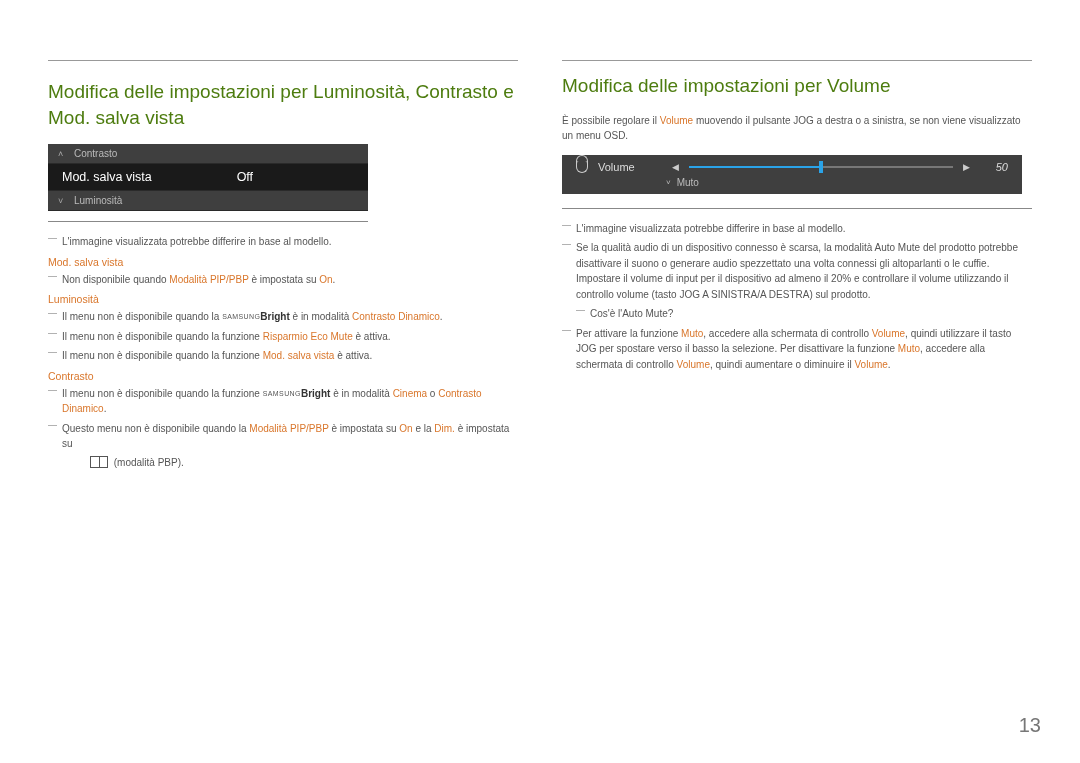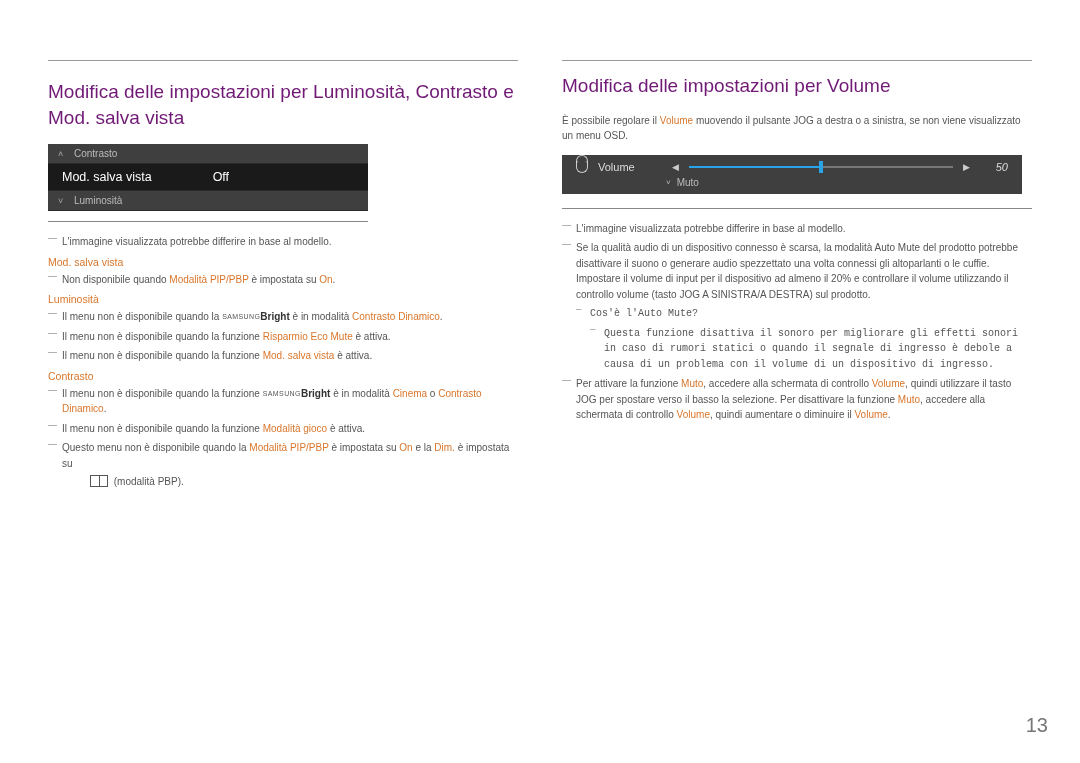--- a/index.html
+++ b/index.html
@@ -18,21 +18,21 @@
   }
   .col {
     flex: 1;
     min-width: 0;
   }
   .col-left { border-top: 1px solid #999; padding-top: 18px; }
   .col-right { border-top: 1px solid #999; padding-top: 12px; }
   h2 {
     font-size: 19px;
     font-weight: 400;
-    color: #701a75;
+    color: #4d7c0f;
     line-height: 1.35;
     margin-bottom: 14px;
   }
   .intro {
     font-size: 10px;
     color: #555;
     line-height: 1.5;
     margin-bottom: 12px;
   }
   .kw { color: #d9762b; }
@@ -49,42 +49,41 @@
     border-bottom: 1px solid #2a2a2a;
   }
   .osd-row.sel {
     background: #1a1a1a;
     color: #fff;
     font-size: 12.5px;
     padding: 6px 12px 6px 14px;
     display: flex;
     justify-content: flex-start;
   }
-  .osd-row.sel .val { margin-left: 61px; }
+  .osd-row.sel .val { margin-left: 85px; }
   .chev { position: absolute; left: 10px; font-size: 9px; top: 50%; transform: translateY(-50%); color: #aaa; }
   .osd-hr { border: none; border-top: 1px solid #888; margin: 10px 0 12px 0; width: 320px; }
   .note {
     font-size: 10px;
     color: #555;
     line-height: 1.55;
     padding-left: 14px;
     position: relative;
     margin-bottom: 4px;
   }
   .note::before {
     content: "―";
     position: absolute;
     left: 0;
     top: -2px;
     color: #888;
     font-size: 9px;
   }
   .note.indent {
     margin-left: 14px;
-    font-family: Liberation Mono, monospace;
   }
   .subhead {
     font-size: 10.5px;
     color: #d9762b;
     margin: 6px 0 4px 0;
   }
   .magic { font-size: 7px; letter-spacing: 0.4px; vertical-align: 1px; }
   .pbp-icon {
     display: inline-block;
     width: 18px; height: 12px;
@@ -155,21 +154,21 @@
     display: flex;
     color: #bbb;
     font-size: 10px;
     margin-top: 4px;
     padding-left: 90px;
   }
   .vol-row2 .chev2 { font-size: 8px; margin-right: 6px; margin-top: 1px; }
   .right-hr { border: none; border-top: 1px solid #888; margin: 14px 0 12px 0; }
   .page-num {
     position: absolute;
-    right: 32px;
+    right: 39px;
     bottom: 26px;
     font-size: 20px;
     color: #777;
   }
 </style>
 </head>
 <body>
 
 <div class="page">
 
@@ -208,23 +207,20 @@
     <p class="note">
       <span>Il menu non è disponibile quando la funzione </span><span class="kw">Risparmio Eco Mute</span><span> è attiva.</span>
     </p>
     <p class="note">
       <span>Il menu non è disponibile quando la funzione </span><span class="kw">Mod. salva vista</span><span> è attiva.</span>
     </p>
 
     <p class="subhead">Contrasto</p>
     <p class="note">
       <span>Il menu non è disponibile quando la funzione </span><span class="magic">SAMSUNG</span><span style="font-weight:bold;color:#333">Bright</span><span> è in modalità </span><span class="kw">Cinema</span><span> o </span><span class="kw">Contrasto Dinamico</span><span>.</span>
-    </p>
-    <p class="note">
-      <span>Il menu non è disponibile quando la funzione </span><span class="kw">Modalità gioco</span><span> è attiva.</span>
     </p>
     <p class="note">
       <span>Questo menu non è disponibile quando la </span><span class="kw">Modalità PIP/PBP</span><span> è impostata su </span><span class="kw">On</span><span> e la </span><span class="kw">Dim.</span><span> è impostata su</span>
     </p>
     <p class="pbp-note">
       <span class="pbp-icon"></span><span> (modalità PBP).</span>
     </p>
   </div>
 
   <div class="col col-right">
@@ -250,23 +246,20 @@
         <span class="chev2">˅</span>
         <span>Muto</span>
       </div>
     </div>
 
     <hr class="right-hr">
 
     <p class="note">L'immagine visualizzata potrebbe differire in base al modello.</p>
     <p class="note">Se la qualità audio di un dispositivo connesso è scarsa, la modalità Auto Mute del prodotto potrebbe disattivare il suono o generare audio spezzettato una volta connessi gli altoparlanti o le cuffie. Impostare il volume di input per il dispositivo ad almeno il 20% e controllare il volume utilizzando il controllo volume (tasto JOG A SINISTRA/A DESTRA) sul prodotto.</p>
     <p class="note indent">Cos'è l'Auto Mute?</p>
-    <p class="note indent" style="font-size: 10px; color: rgb(85, 85, 85); line-height: 1.55; margin-left: 28px; margin-bottom: 4px;">
-      <span>Questa funzione disattiva il sonoro per migliorare gli effetti sonori in caso di rumori statici o quando il segnale di ingresso è debole a causa di un problema con il volume di un dispositivo di ingresso.</span>
-    </p>
 
     <p class="note">
       <span>Per attivare la funzione </span><span class="kw">Muto</span><span>, accedere alla schermata di controllo </span><span class="kw">Volume</span><span>, quindi utilizzare il tasto JOG per spostare verso il basso la selezione. Per disattivare la funzione </span><span class="kw">Muto</span><span>, accedere alla schermata di controllo </span><span class="kw">Volume</span><span>, quindi aumentare o diminuire il </span><span class="kw">Volume</span><span>.</span>
     </p>
   </div>
 </div>
 
 <div class="page-num">13</div>
 
 </body></html>

